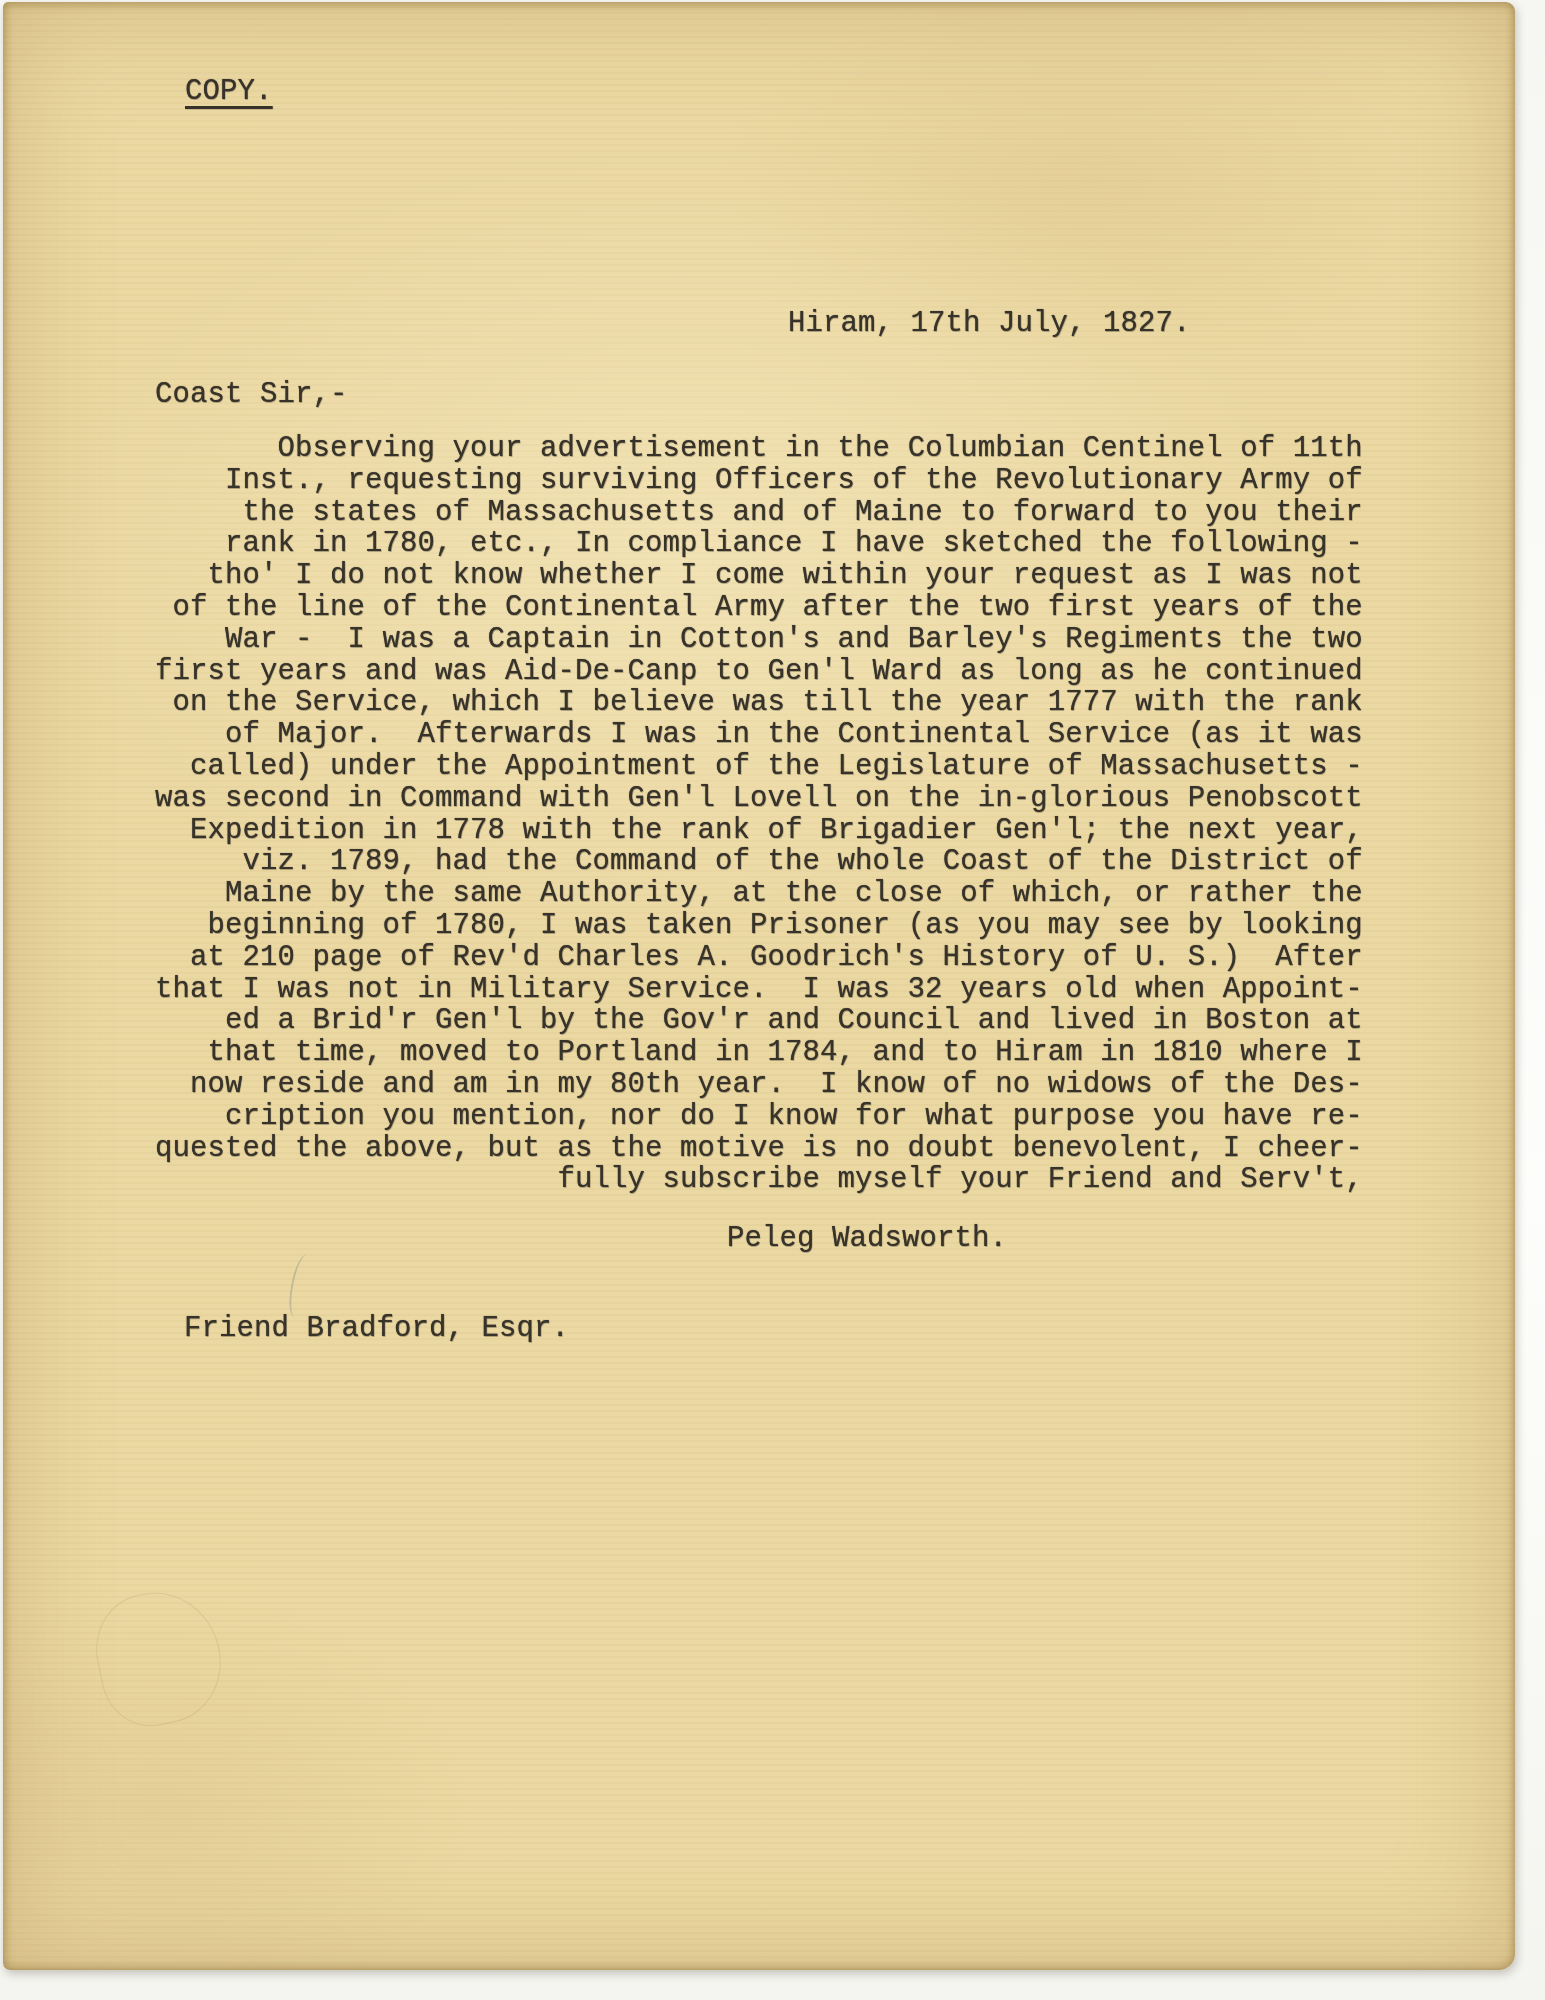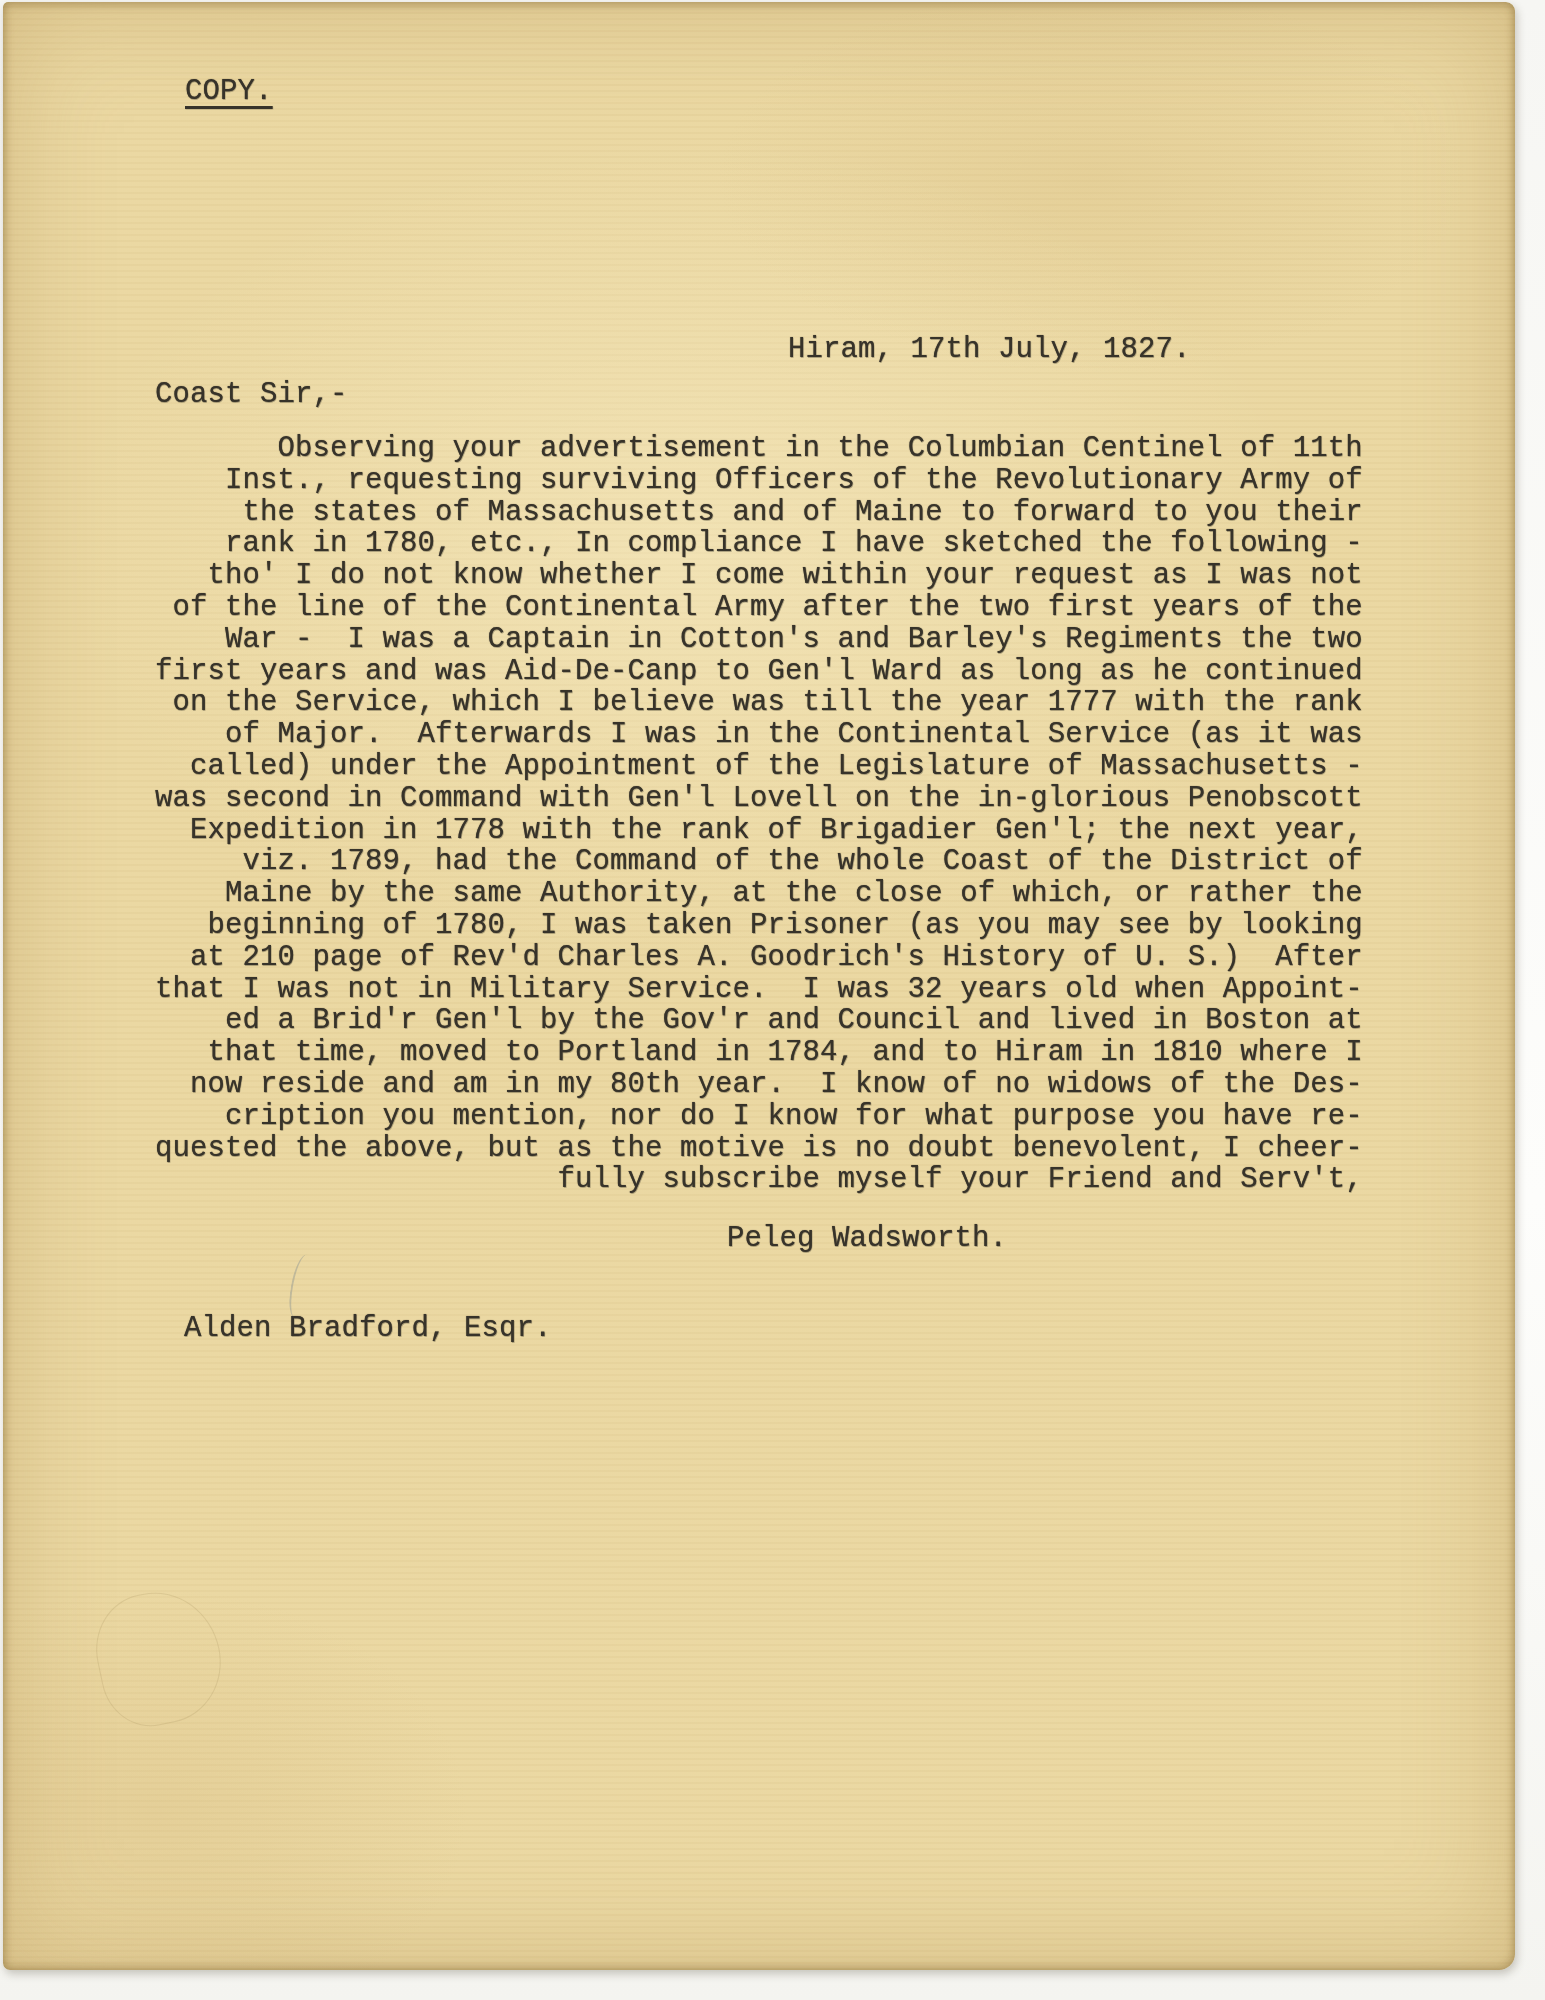--- a/index.html
+++ b/index.html
@@ -25,21 +25,21 @@
       inset -2px -4px 9px rgba(120,92,40,0.22),
       2px 4px 8px rgba(60,50,30,0.25);
     text-align: right;
   }
   .ink{
     position:absolute;color:#37332a;font-size:29px;line-height:31.8px;
     text-shadow:0 0 1px rgba(52,47,37,0.75), 0.6px 0.6px 0 rgba(52,47,37,0.28);
     white-space:pre;letter-spacing:0.1px;
   }
   .copy-label{left:182px;top:74px;text-decoration:underline;text-decoration-thickness:2.6px;text-underline-offset:7px;}
-  .dateline{left:785px;top:332px;}
+  .dateline{left:785px;top:306px;}
   .salutation{left:152px;top:377px;}
   .letter-body{left:152px;top:431px;}
   .signature{left:676px;top:1221px;margin-left:48px;}
   .addressee{left:181px;top:1311px;}
   .pencil-mark{
     position:absolute;left:288px;top:1252px;width:18px;height:64px;
     border-left:2px solid rgba(96,116,138,0.30);
     border-radius:60% 0 0 40%;transform:rotate(8deg);
   }
   .smudge{
@@ -75,16 +75,16 @@
 beginning of 1780, I was taken Prisoner (as you may see by looking
 at 210 page of Rev'd Charles A. Goodrich's History of U. S.)  After
 that I was not in Military Service.  I was 32 years old when Appoint-
 ed a Brid'r Gen'l by the Gov'r and Council and lived in Boston at
 that time, moved to Portland in 1784, and to Hiram in 1810 where I
 now reside and am in my 80th year.  I know of no widows of the Des-
 cription you mention, nor do I know for what purpose you have re-
 quested the above, but as the motive is no doubt benevolent, I cheer-
 fully subscribe myself your Friend and Serv't,</div>
   <div class="ink signature">Peleg Wadsworth.</div>
-  <div class="ink addressee">Alden Bradford, Esqr.</div>
+  <div class="ink addressee">Friend Bradford, Esqr.</div>
   <div class="pencil-mark"></div>
   <div class="smudge"></div>
 </div>
 
 </body></html>

